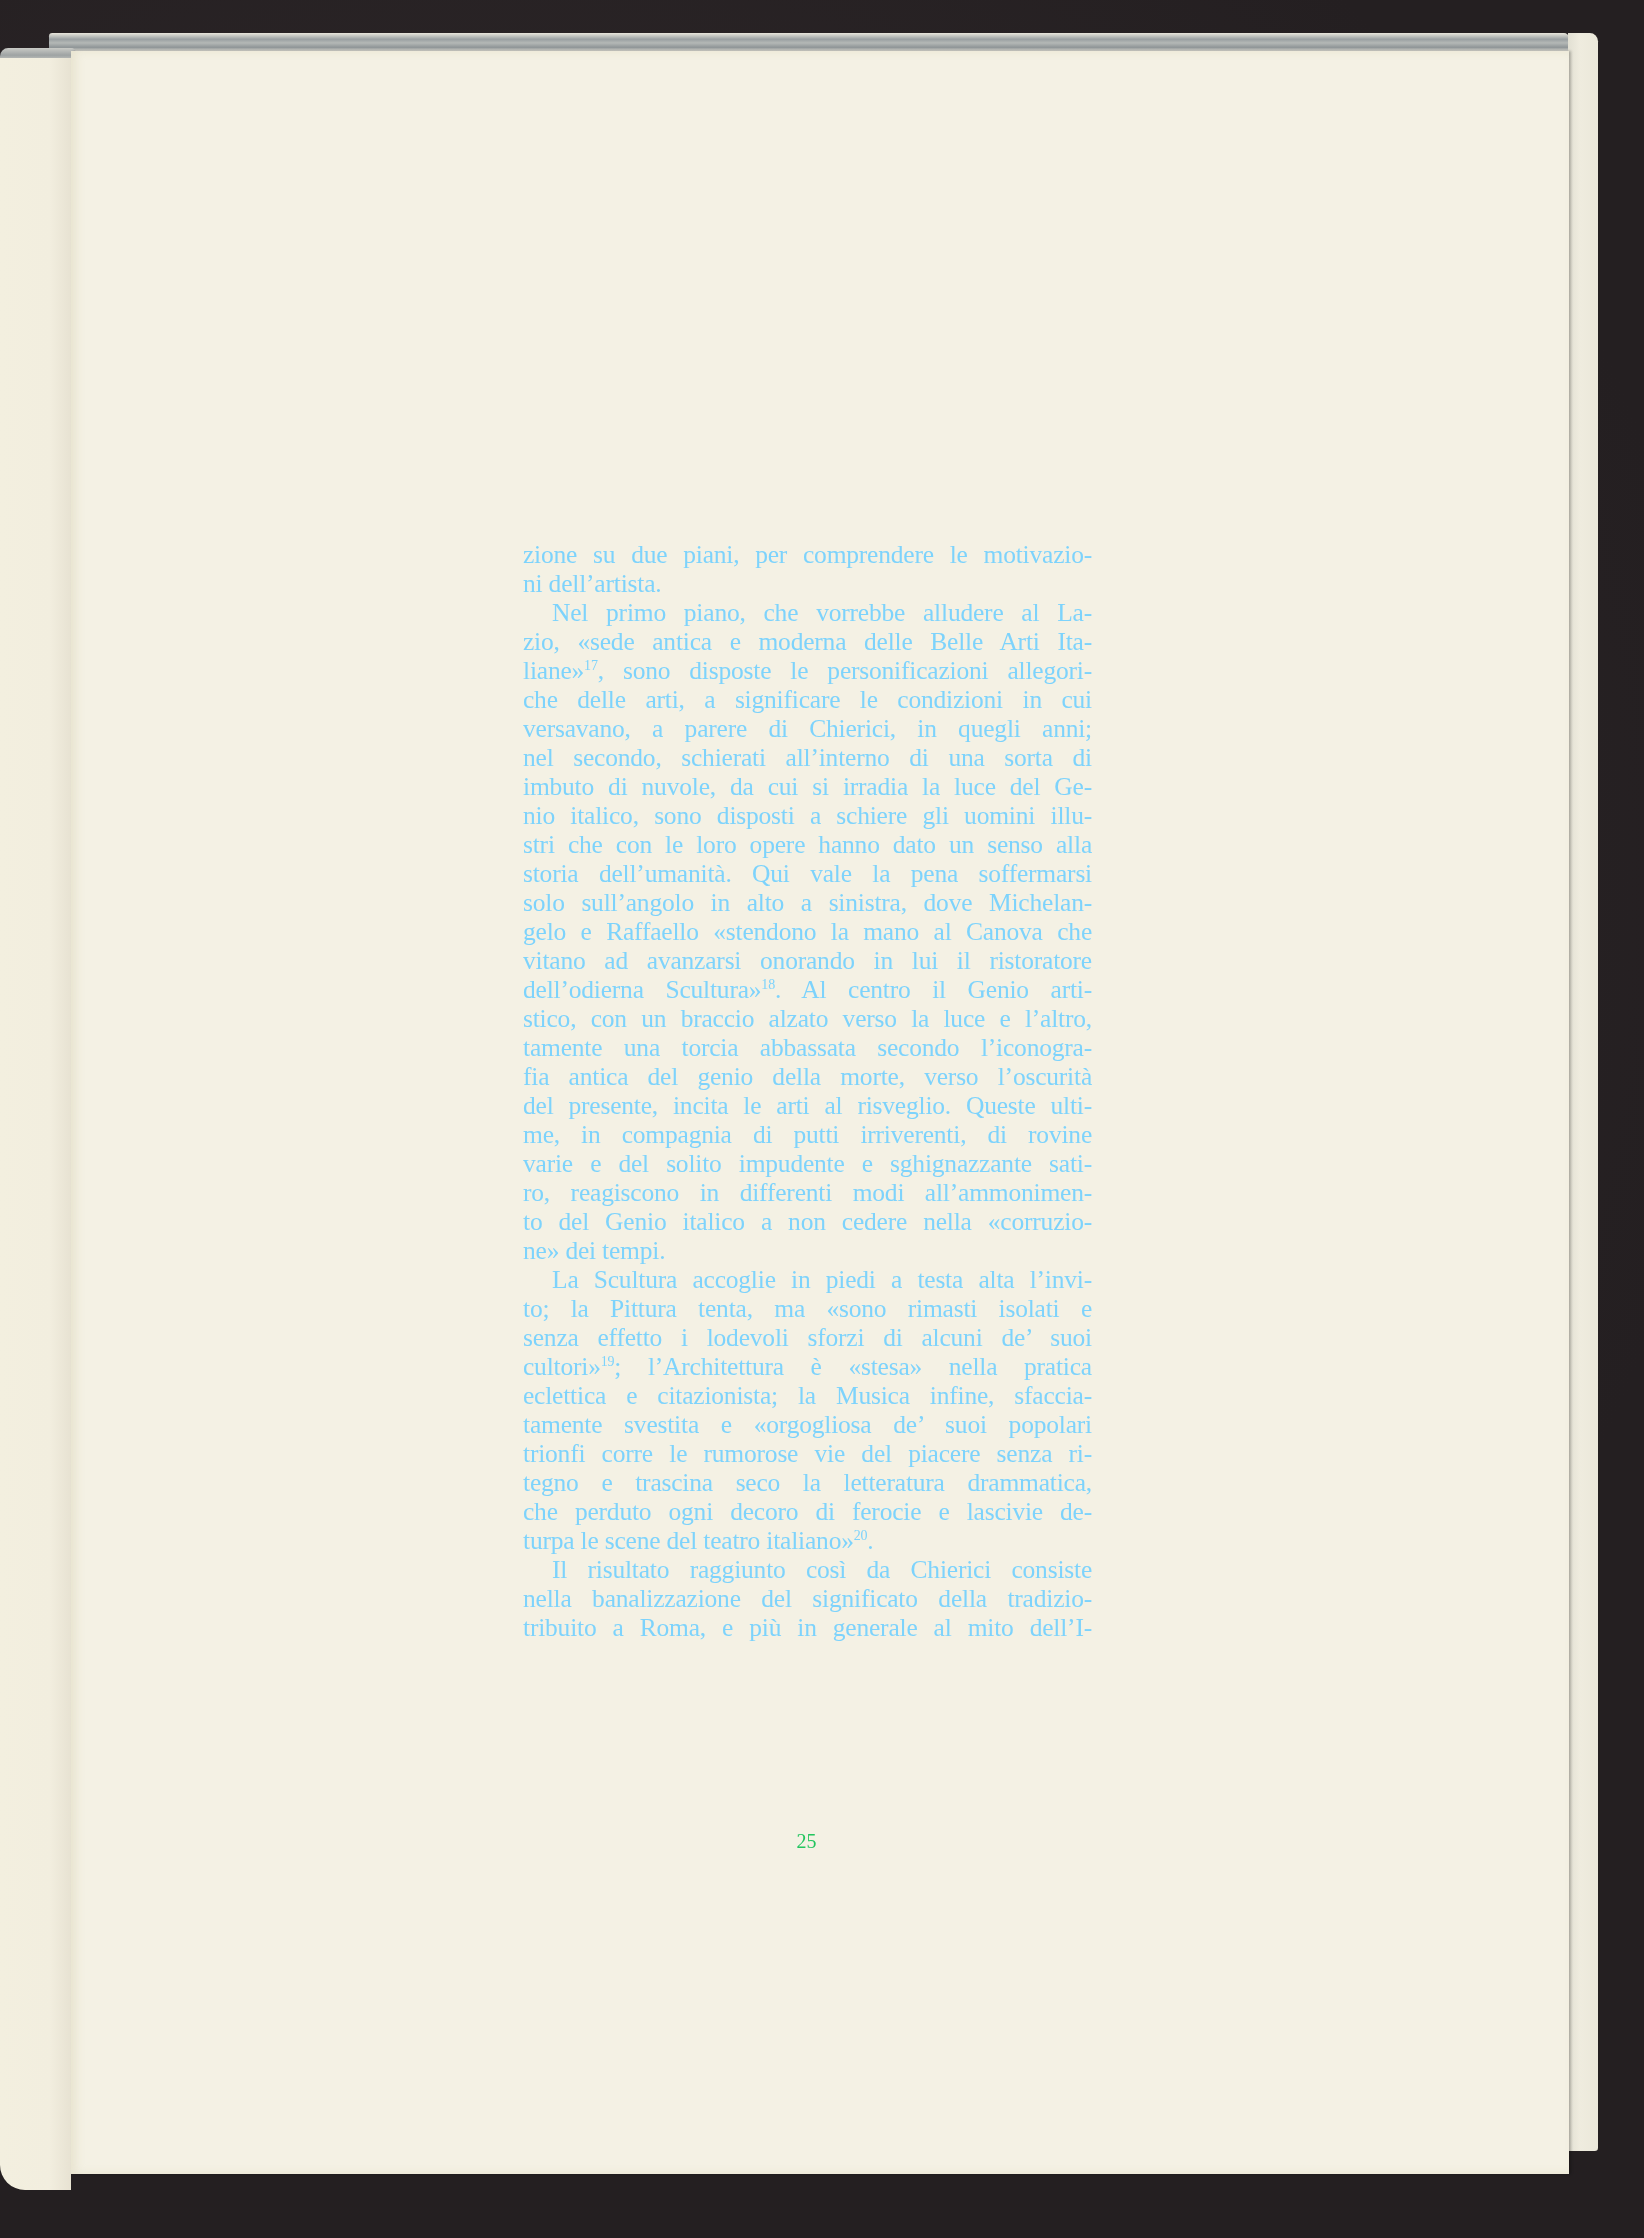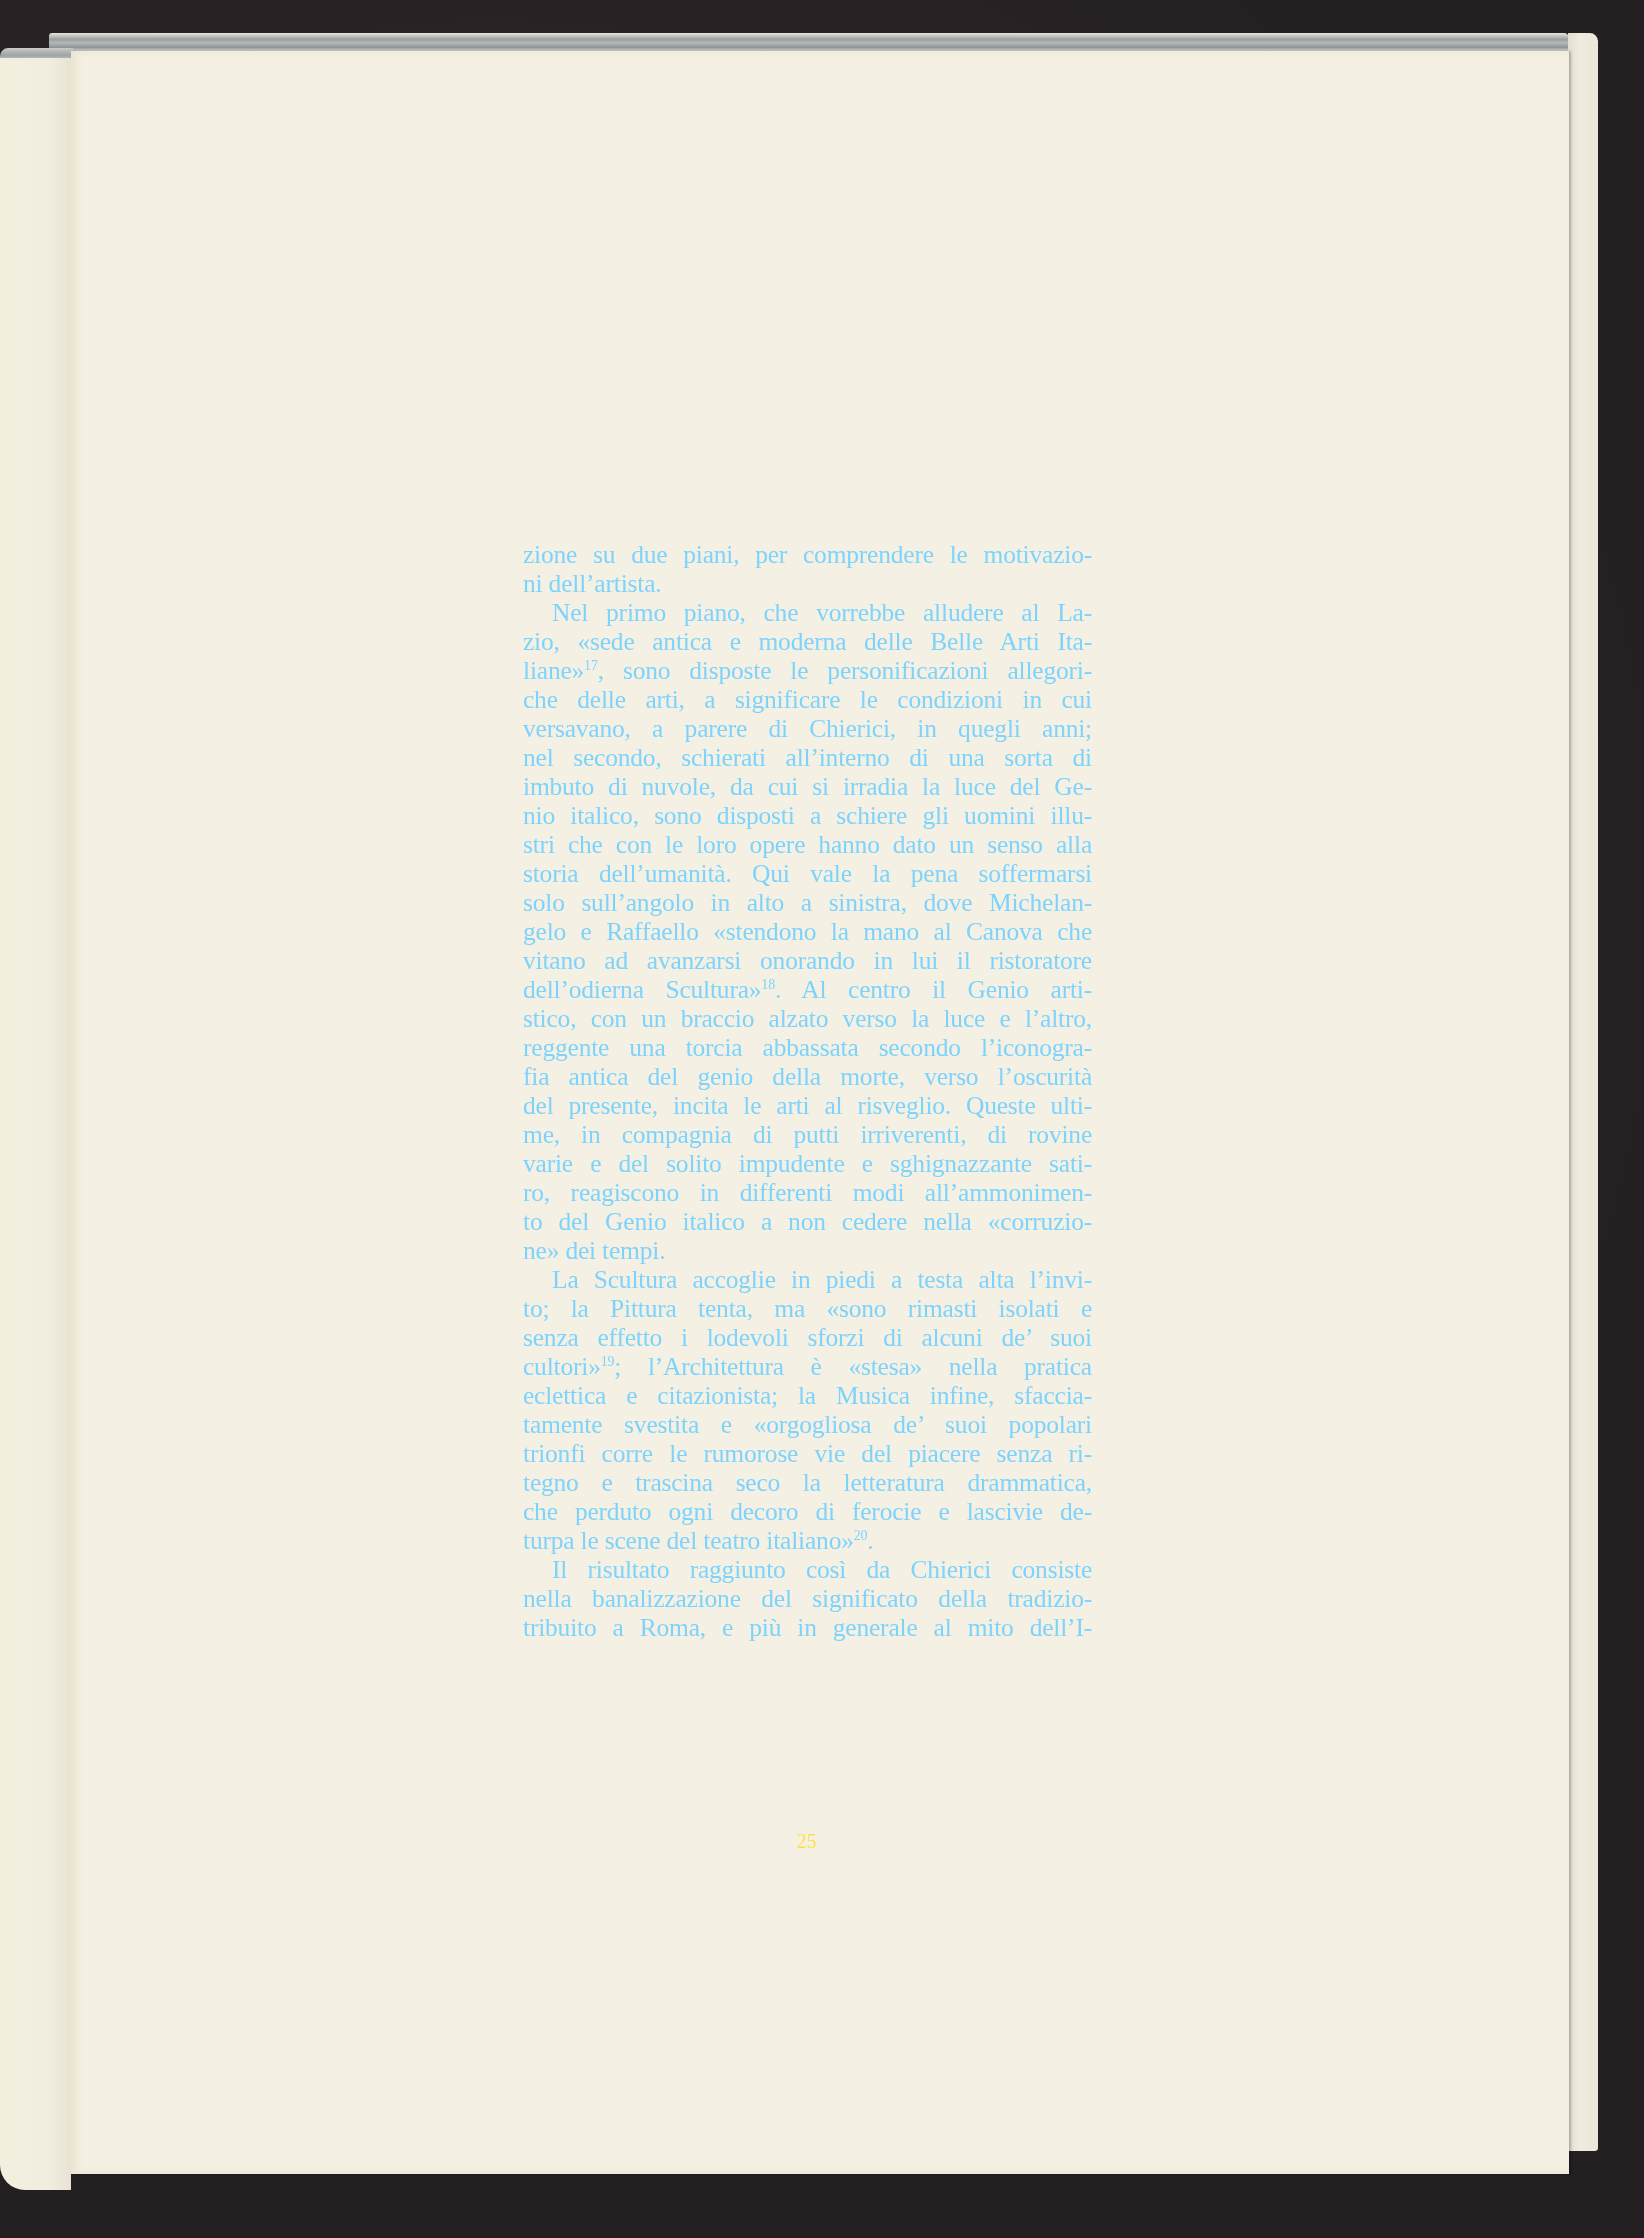--- a/index.html
+++ b/index.html
@@ -48,21 +48,21 @@
   }
   .line {
     display: block; white-space: nowrap; height: 29px;
     text-align: justify; text-align-last: justify;
   }
   .line.last { text-align-last: left; }
   .line.indent { padding-left: 29px; }
   sup { font-size: 14px; vertical-align: 9px; line-height: 0; margin-top: 39px; }
   .page-number {
     position: absolute; left: 790px; top: 1830px; width: 33px; text-align: center;
-    font-size: 20px; color: #fde047;
+    font-size: 20px; color: #22c55e;
   }
 </style>
 </head>
 <body>
 
 <div class="bg-noise"></div>
 <div class="page-stack-top"></div>
 <div class="back-leaf"></div>
 <div class="left-page-top-edge"></div>
 <div class="left-page"></div>
@@ -80,21 +80,21 @@
     <span class="line"><span>nel secondo, schierati all’interno di una sorta di</span></span>
     <span class="line"><span>imbuto di nuvole, da cui si irradia la luce del Ge-</span></span>
     <span class="line"><span>nio italico, sono disposti a schiere gli uomini illu-</span></span>
     <span class="line"><span>stri che con le loro opere hanno dato un senso alla</span></span>
     <span class="line"><span>storia dell’umanità. Qui vale la pena soffermarsi</span></span>
     <span class="line"><span>solo sull’angolo in alto a sinistra, dove Michelan-</span></span>
     <span class="line"><span>gelo e Raffaello «stendono la mano al Canova che</span></span>
     <span class="line"><span>vitano ad avanzarsi onorando in lui il ristoratore</span></span>
     <span class="line"><span>dell’odierna Scultura»</span><sup>18</sup><span>. Al centro il Genio arti-</span></span>
     <span class="line"><span>stico, con un braccio alzato verso la luce e l’altro,</span></span>
-    <span class="line"><span>reggente una torcia abbassata secondo l’iconogra-</span></span>
+    <span class="line"><span>tamente una torcia abbassata secondo l’iconogra-</span></span>
     <span class="line"><span>fia antica del genio della morte, verso l’oscurità</span></span>
     <span class="line"><span>del presente, incita le arti al risveglio. Queste ulti-</span></span>
     <span class="line"><span>me, in compagnia di putti irriverenti, di rovine</span></span>
     <span class="line"><span>varie e del solito impudente e sghignazzante sati-</span></span>
     <span class="line"><span>ro, reagiscono in differenti modi all’ammonimen-</span></span>
     <span class="line"><span>to del Genio italico a non cedere nella «corruzio-</span></span>
     <span class="line last"><span>ne» dei tempi.</span></span>
     <span class="line indent"><span>La Scultura accoglie in piedi a testa alta l’invi-</span></span>
     <span class="line"><span>to; la Pittura tenta, ma «sono rimasti isolati e</span></span>
     <span class="line"><span>senza effetto i lodevoli sforzi di alcuni de’ suoi</span></span>

